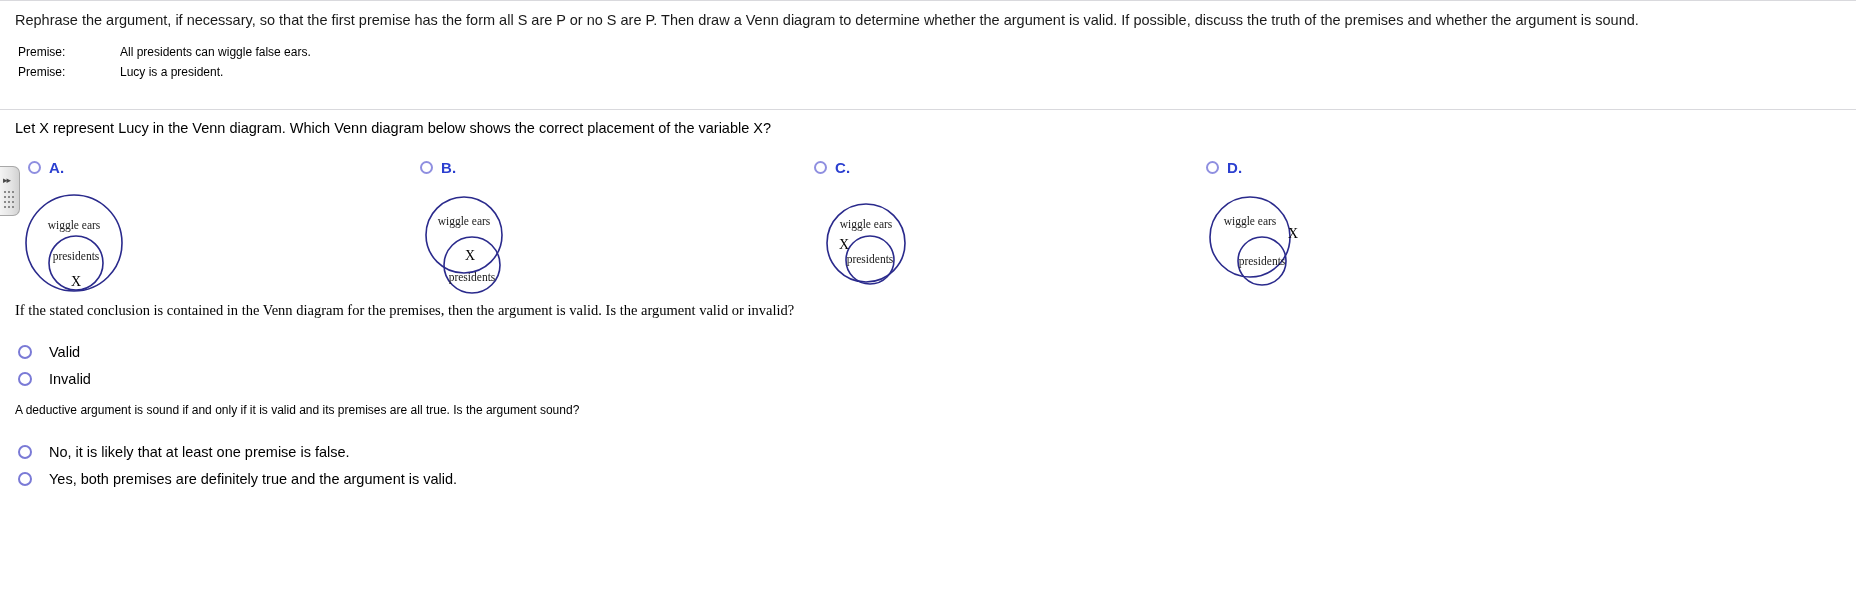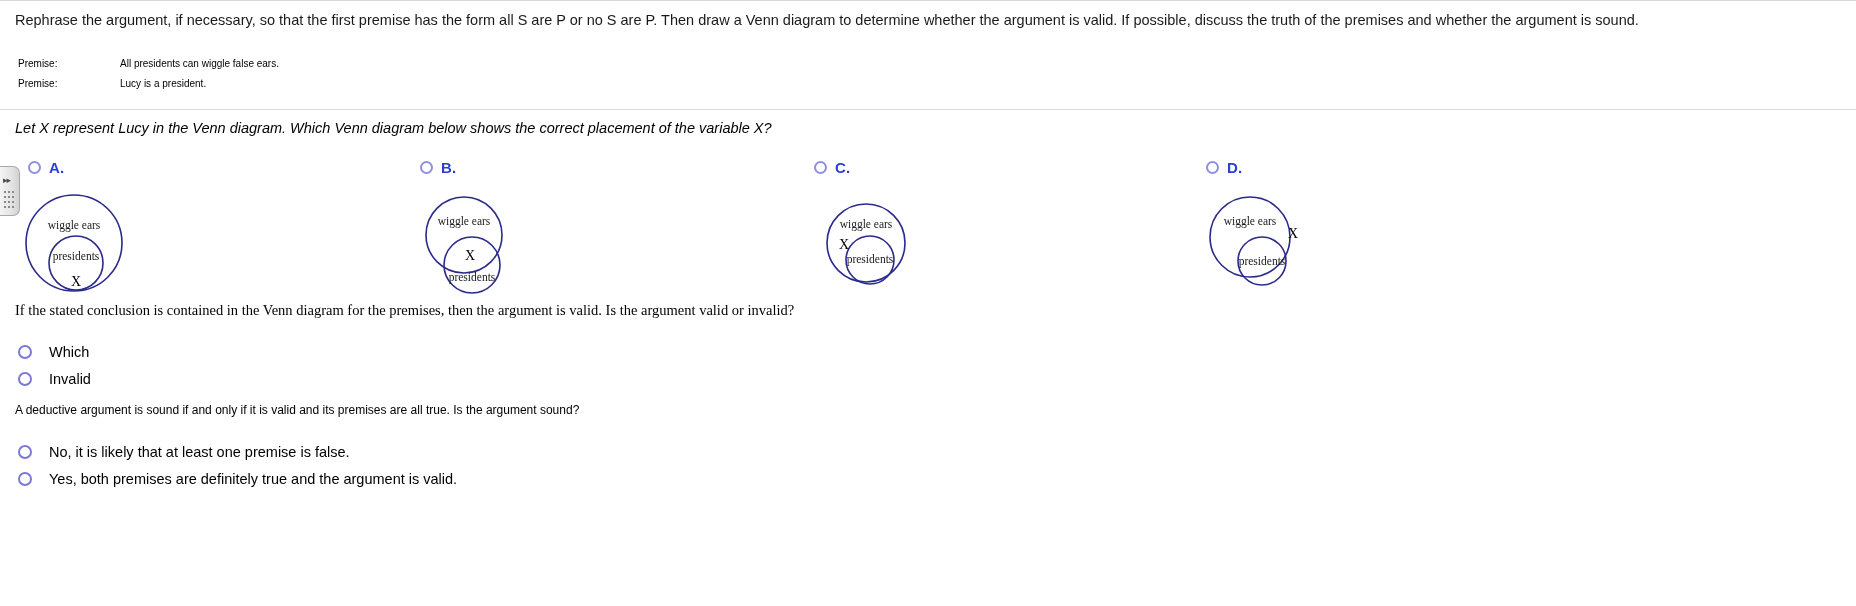--- a/index.html
+++ b/index.html
@@ -32,22 +32,22 @@
     left: 15px;
     top: 11px;
     font-size: 14.5px;
     line-height: 18px;
     white-space: nowrap;
     color: #1a1a1a;
   }
   .argument {
     position: absolute;
     left: 18px;
-    top: 54px;
-    font-size: 10px;
+    top: 42px;
+    font-size: 12px;
     line-height: 20px;
   }
   .arg-row {
     display: flex;
   }
   .arg-label {
     width: 102px;
     flex: 0 0 102px;
   }
   .arg-text { }
@@ -59,21 +59,20 @@
     height: 1px;
     background: #d9d9dd;
   }
   .question1 {
     position: absolute;
     left: 15px;
     top: 119px;
     font-size: 14.5px;
     line-height: 18px;
     white-space: nowrap;
-    font-style: italic;
   }
 
   
   .radio {
     width: 13px;
     height: 13px;
     border-radius: 50%;
     border: 2px solid #8f8fe0;
     background: #ffffff;
     box-sizing: border-box;
@@ -327,21 +326,21 @@
         <i></i>
         <i></i>
     </div>
   </div>
 
   <div class="question2">If the stated conclusion is contained in the Venn diagram for the premises, then the argument is valid. Is the argument valid or invalid?</div>
 
   <div class="answer-list-1">
     <div class="answer-row">
       <span class="radio radio-dark"></span>
-      <span class="answer-label">Which</span>
+      <span class="answer-label">Valid</span>
     </div>
     <div class="answer-row">
       <span class="radio radio-dark"></span>
       <span class="answer-label">Invalid</span>
     </div>
   </div>
 
   <div class="question3">A deductive argument is sound if and only if it is valid and its premises are all true. Is the argument sound?</div>
 
   <div class="answer-list-2">

